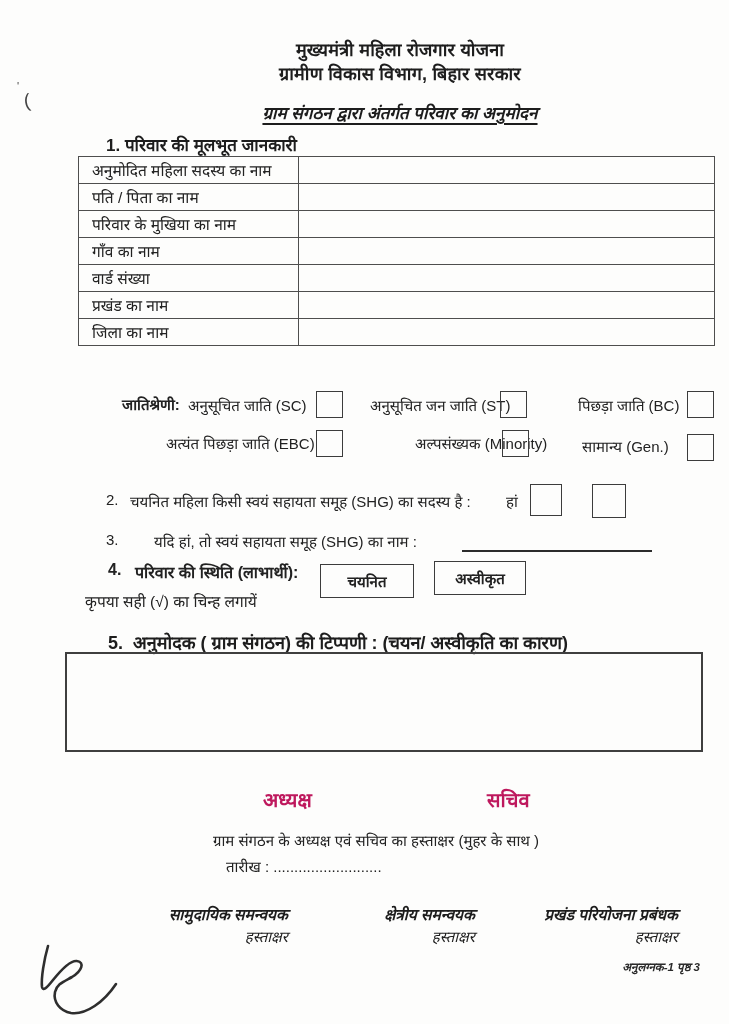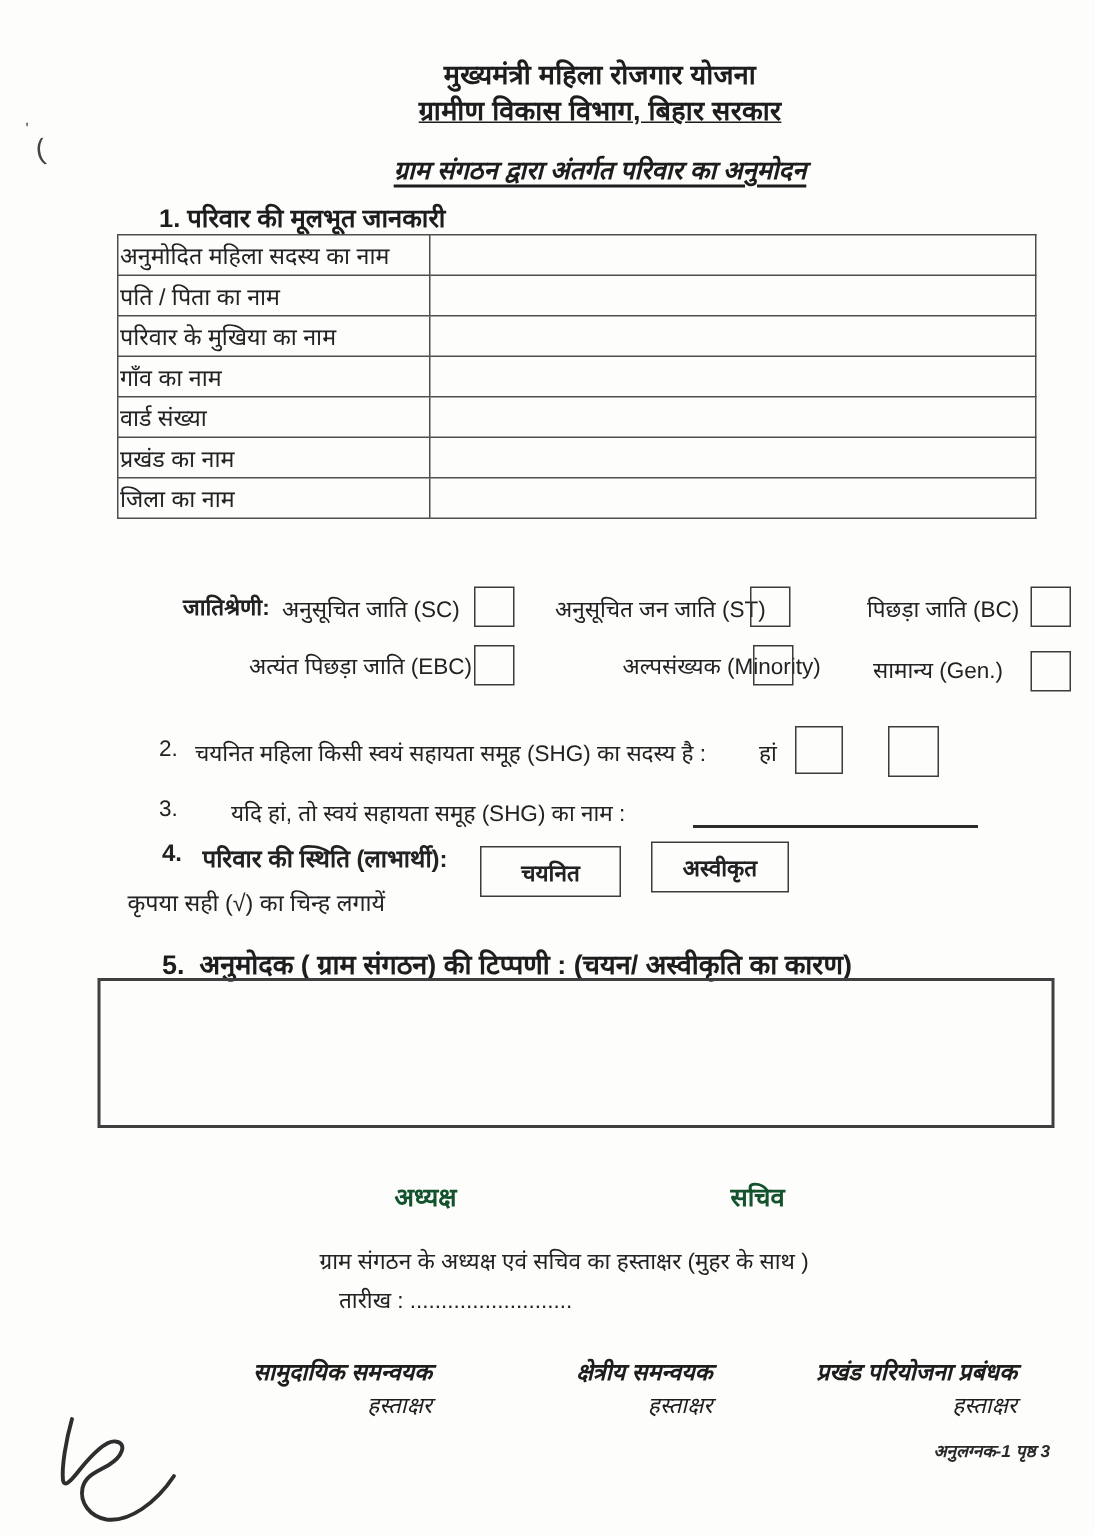--- a/index.html
+++ b/index.html
@@ -27,21 +27,21 @@
   
   .sec1-heading{left:106px;top:133px;font-size:17px;font-weight:700;}
   table.info{
     position:absolute;left:78px;top:156px;
     border-collapse:collapse;table-layout:fixed;
   }
   table.info td{
     border:1.5px solid #4e4e4e;
     height:26px;
     font-size:15.5px;font-weight:500;
-    padding:0 0 0 1px;
+    padding:0 0 0 13px;
     color:#222;
   }
   td.label-col{width:206px;}
   td.value-col{width:402px;}
 
   
   .cb{
     position:absolute;width:25px;height:25px;
     border:1.7px solid #3c3c3c;background:transparent;
   }
@@ -56,21 +56,21 @@
     font-size:15px;font-weight:600;color:#222;background:transparent;
   }
 
   .blank-line{position:absolute;border-bottom:2px solid #2c2c2c;}
 
   .comment-box{
     position:absolute;left:65px;top:652px;width:634px;height:96px;
     border:2.2px solid #3f3f3f;background:transparent;
   }
 
-  .sig-role{font-size:17px;font-weight:700;color:#14532d;}
+  .sig-role{font-size:20px;font-weight:700;color:#be185d;}
   .sign-note{font-size:15px;font-weight:500;color:#222;white-space:nowrap;}
   .date-line{font-size:15px;font-weight:500;color:#222;}
 
   .official{position:absolute;text-align:right;font-style:italic;}
   .official .role{font-size:15.5px;font-weight:700;white-space:nowrap;}
   .official .sub{font-size:15px;font-weight:500;margin-top:1px;}
 
   .footer-note{
     position:absolute;left:560px;top:959px;width:140px;text-align:right;
     font-size:11.5px;font-weight:700;font-style:italic;color:#2a2a2a;
@@ -80,21 +80,21 @@
 </style>
 </head>
 <body>
 
 <div class="page">
 
   <div class="abs scan-mark" style="left:17px;top:80px;font-size:11px;">'</div>
   <div class="abs scan-mark" style="left:24px;top:90px;transform:rotate(-8deg);">(</div>
 
   <div class="abs title-line" style="top:37px;">मुख्यमंत्री महिला रोजगार योजना</div>
-  <div class="abs title-line" style="top:61px;text-decoration:underline;">ग्रामीण विकास विभाग, बिहार सरकार</div>
+  <div class="abs title-line" style="top:61px;">ग्रामीण विकास विभाग, बिहार सरकार</div>
   <div class="abs subtitle" style="top:101px;">ग्राम संगठन द्वारा अंतर्गत परिवार का अनुमोदन</div>
 
   <div class="abs sec1-heading">1.  परिवार की मूलभूत जानकारी</div>
 
   <table class="info">
     <tbody>
       <tr>
         <td class="label-col">अनुमोदित महिला सदस्य का नाम</td>
         <td class="value-col"></td>
       </tr>

